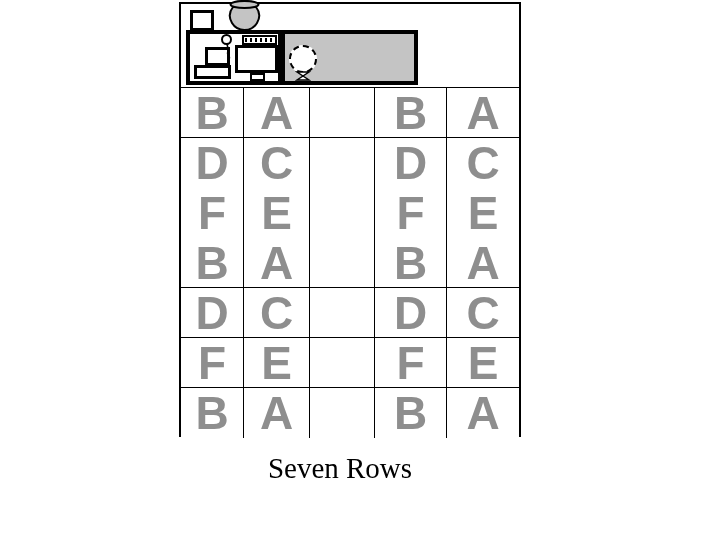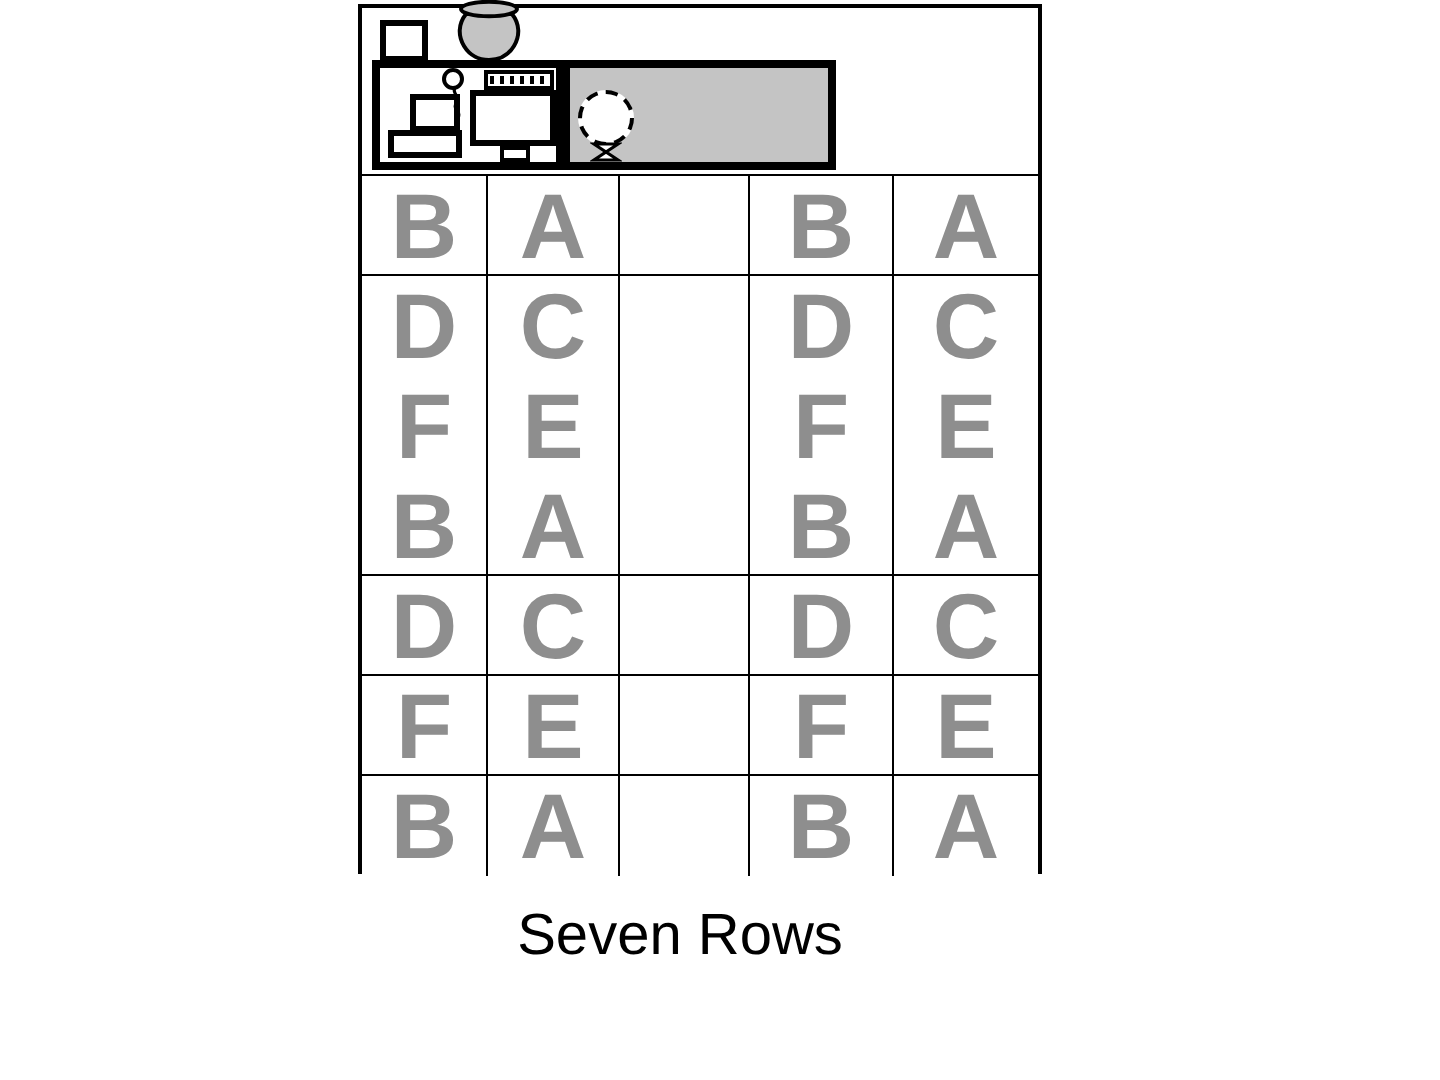--- a/index.html
+++ b/index.html
@@ -57,21 +57,21 @@
   }
   .cell{
     display:flex;align-items:center;justify-content:center;
     font-size:46px;font-weight:bold;color:var(--letter);line-height:1;
   }
   .cell.vline{border-right:1px solid var(--line);}
   .cell.sep{border-bottom:1px solid var(--line);}
   
   .caption{
     position:absolute;left:155px;top:451px;width:370px;text-align:center;
-    font-size:29px;color:#000;line-height:34px;
+    font-size:29px;color:#000;line-height:34px;font-family:Liberation Serif, serif;
   }
 </style>
 </head>
 <body>
 
 <div class="stage">
   <div class="frame">
 
     <div class="art-square"></div>
 

